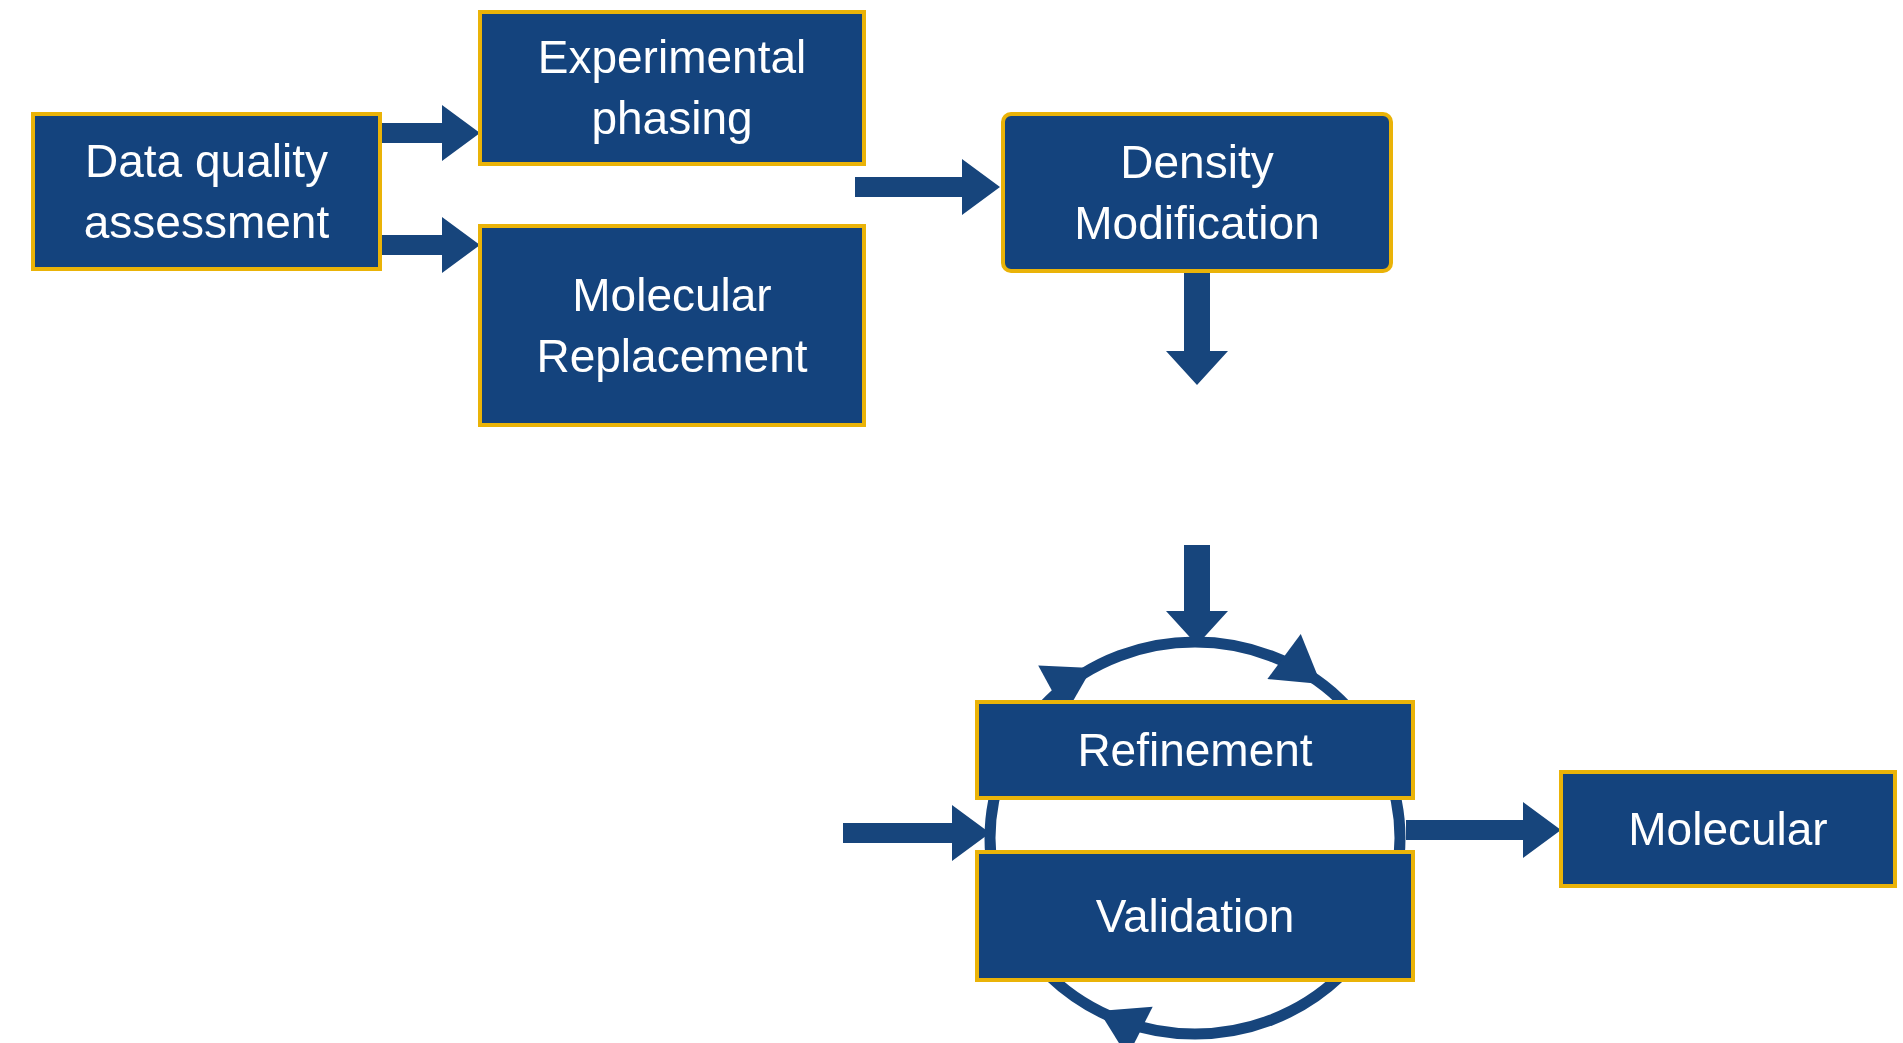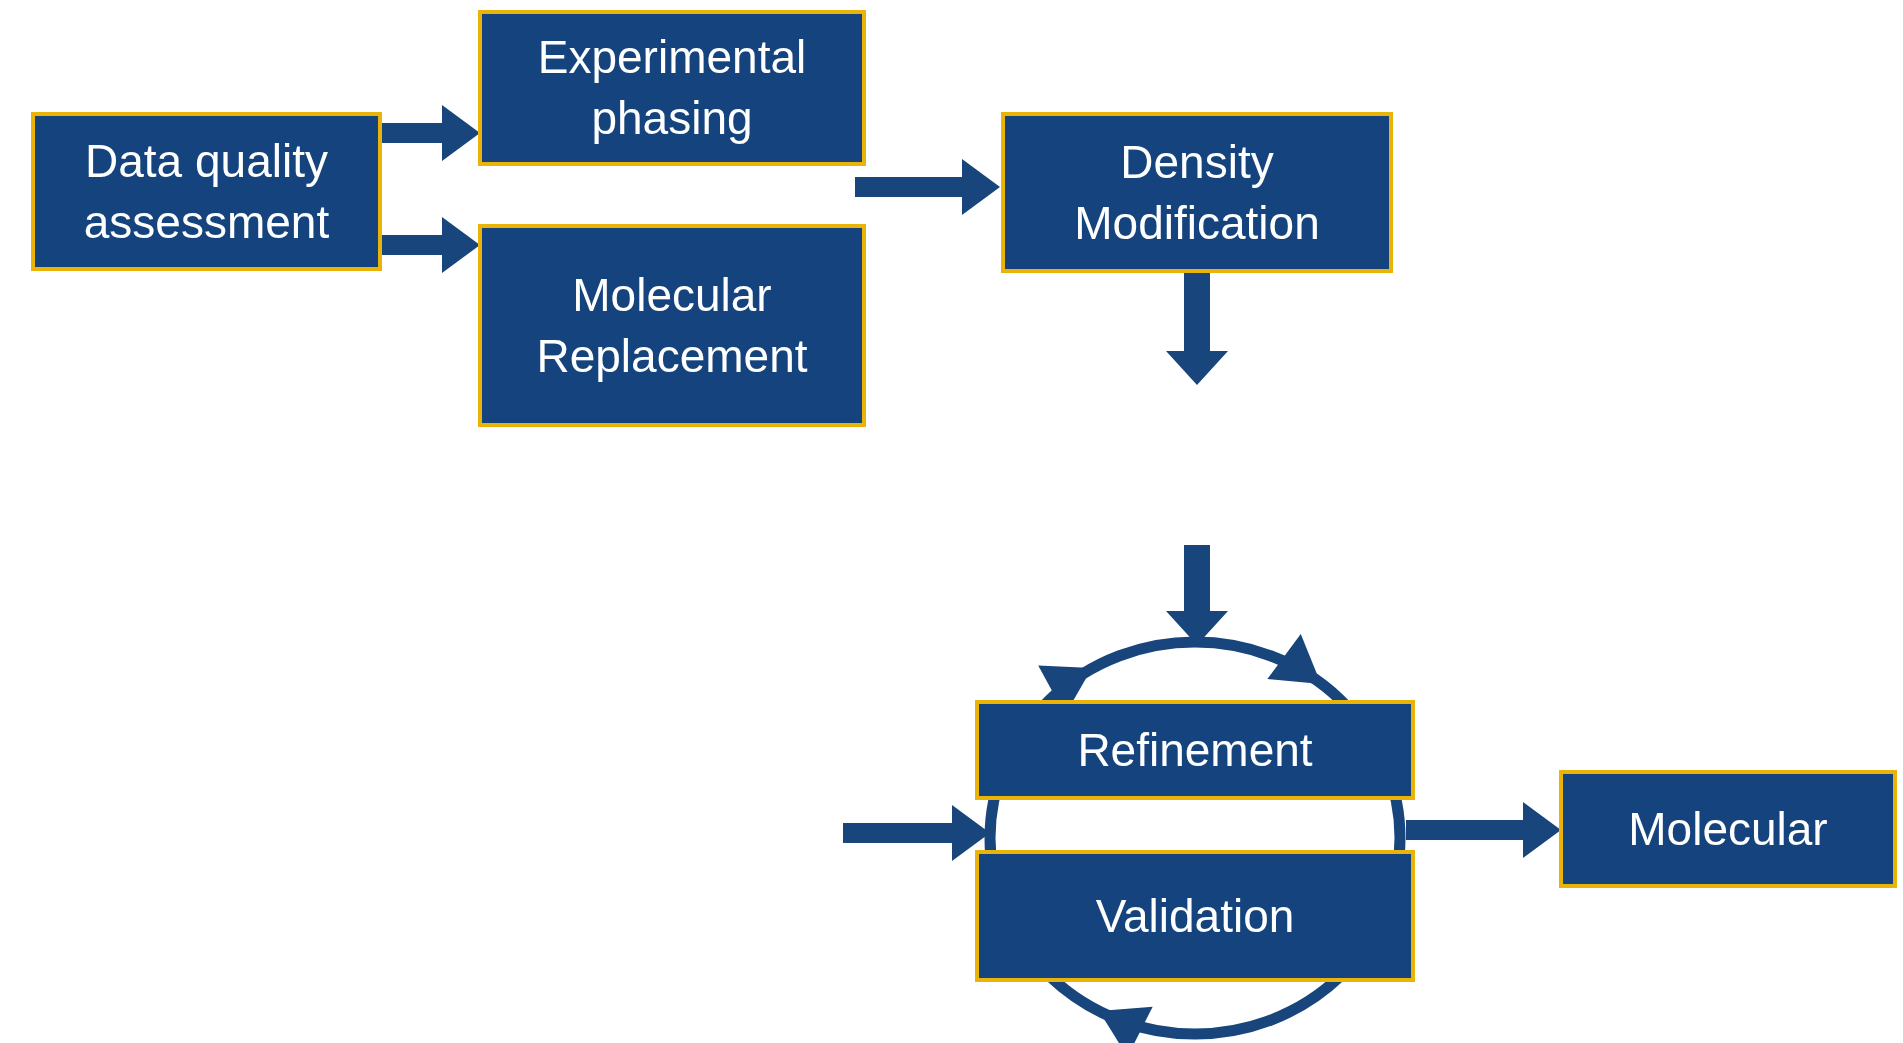--- a/index.html
+++ b/index.html
@@ -29,21 +29,21 @@
     line-height: 1.32;
     white-space: pre-line;
     background: #14437d;
     border: 4px solid #eab308;
     box-sizing: border-box;
   }
   
   #n-data-quality          { left: 13px;   top: 112px; width: 351px; height: 159px; margin-left: 18px; }
   #n-experimental-phasing  { left: 478px;  top: 10px;  width: 388px; height: 156px; }
   #n-molecular-replacement { left: 478px;  top: 224px; width: 388px; height: 203px; }
-  #n-density-modification  { left: 1001px; top: 112px; width: 392px; height: 161px; }
+  #n-density-modification  { left: 1001px; top: 112px; width: 392px; height: 161px; border-radius: 10px; }
   #n-model-rebuilding      { left: 1003px; top: 386px; width: 390px; height: 161px; }
   #n-refinement            { left: 975px;  top: 700px; width: 440px; height: 100px; }
   #n-validation            { left: 975px;  top: 850px; width: 440px; height: 132px; }
   #n-ligand-fitting        { left: 472px;  top: 779px; width: 373px; height: 109px; }
   #n-deposition            { left: 1559px; top: 770px; width: 338px; height: 118px; }
   .arrow { fill: #17457c; }
   .cycle-stroke { fill: none; stroke: #17457c; stroke-width: 11px; }
 </style>
 </head>
 <body>

